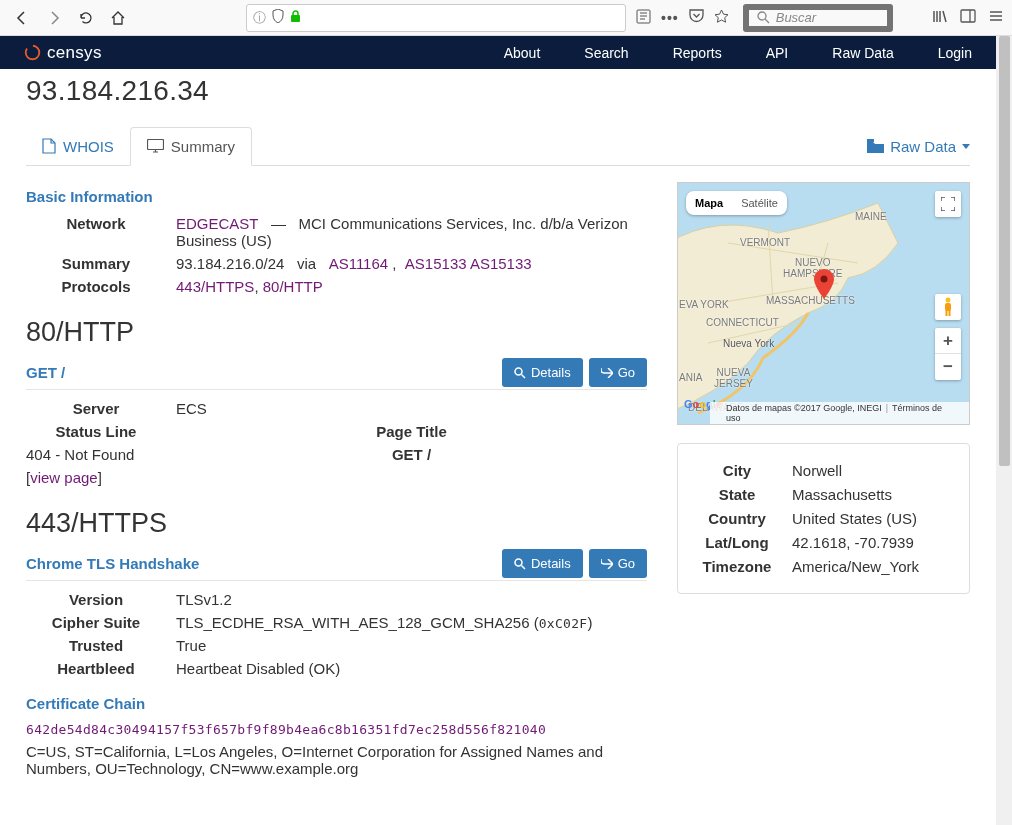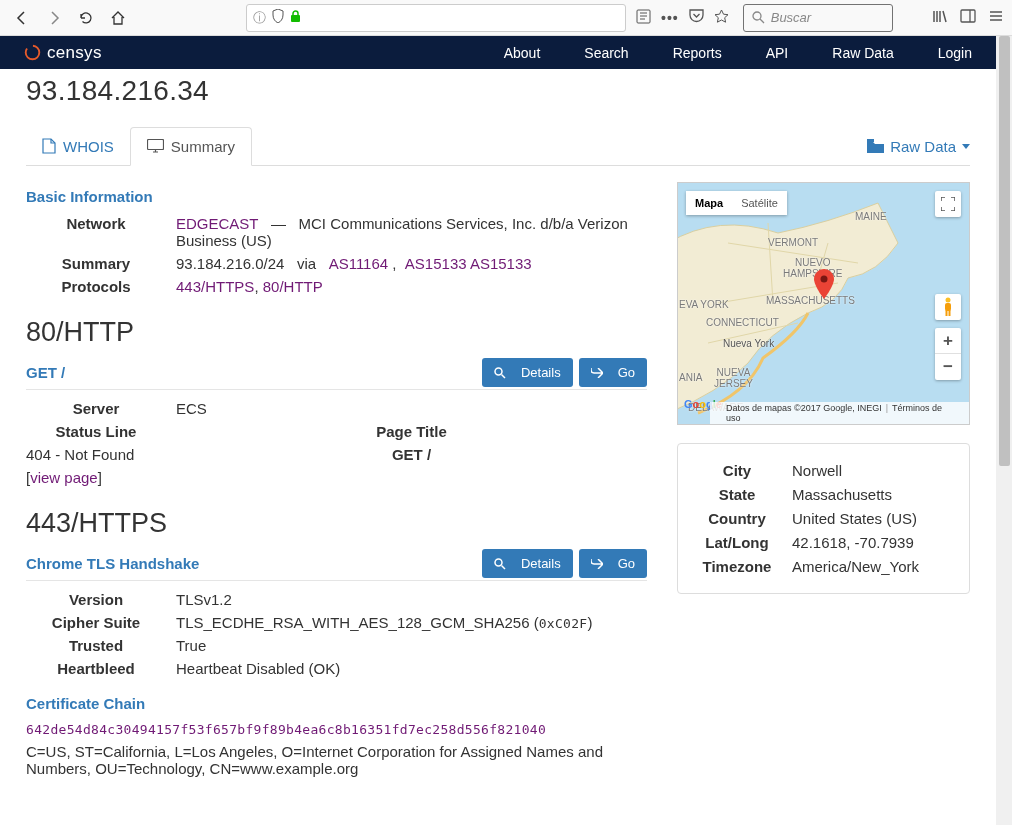--- a/index.html
+++ b/index.html
@@ -7,21 +7,21 @@
 a { color:#701a75; text-decoration:none; }
 .browser-chrome { height:36px; background:#f9f9f9; border-bottom:1px solid #ddd; display:flex; align-items:center; padding:0 8px; gap:4px; }
 .nav-btn { width:28px; height:28px; display:flex; align-items:center; justify-content:center; color:#888; border-radius:4px; }
 .nav-btn.active { color:#333; }
 .addr-wrap { flex:0 0 380px; display:flex; align-items:center; height:28px; border:1px solid #ccc; border-radius:3px; background:#fff; margin-left:110px; padding:0 6px; gap:6px; font-size:13px; }
 .addr-wrap .lock { color:#12bc00; }
 .addr-url { flex:1; overflow:hidden; white-space:nowrap; }
 .addr-url .secure { color:#12bc00; }
 .addr-url .path { color:#555; }
 .end-icons { display:flex; align-items:center; gap:10px; margin-left:6px; color:#555; }
-.search-box { width:150px; height:28px; border:1px solid #737373; border-radius:3px; display:flex; align-items:center; padding:0 8px; color:#888; font-size:13px; gap:6px; font-style:italic; margin-left:10px; }
+.search-box { width:150px; height:28px; border:6px solid #737373; border-radius:3px; display:flex; align-items:center; padding:0 8px; color:#888; font-size:13px; gap:6px; font-style:italic; margin-left:10px; }
 .right-toolbar { margin-left:auto; display:flex; gap:12px; color:#555; align-items:center; }
 .content-frame { position:relative; height:789px; }
 .scroll-track { position:absolute; right:0; top:0; width:16px; height:100%; background:#f0f0f0; }
 .scroll-thumb { position:absolute; right:2px; width:11px; background:#c0c0c0; border-radius:2px; }
 .topbar { height:33px; background:#0b1c3d; display:flex; align-items:center; padding:0 24px; color:#fff; }
 .brand { display:flex; align-items:center; gap:6px; font-size:17px; font-weight:300; letter-spacing:0.3px; }
 .brand-icon { width:17px; height:17px; }
 .topnav { margin-left:auto; display:flex; gap:44px; font-size:14px; }
 .topnav span { color:#fff; }
 .page { padding:0 26px 40px 26px; }
@@ -34,23 +34,23 @@
 .tab.active { border:1px solid #ddd; border-bottom:1px solid #fff; border-radius:4px 4px 0 0; margin-bottom:-1px; color:#555; background:#fff; }
 .tabbar .spacer { flex:1; }
 .rawdata { color:#337ab7; display:flex; align-items:center; gap:6px; padding:8px 0; font-size:15px; }
 .section-title { color:#337ab7; font-weight:600; font-size:15px; margin:6px 0 10px; }
 .hproto { font-size:27px; font-weight:400; color:#333; margin:22px 0 10px; }
 .dl { display:grid; grid-template-columns:140px 1fr; row-gap:6px; column-gap:10px; font-size:15px; }
 .dl dt { text-align:center; font-weight:700; color:#333; }
 .dl dd { color:#333; }
 .subhead { display:flex; align-items:center; justify-content:space-between; border-bottom:1px solid #e5e5e5; padding-bottom:2px; margin-bottom:10px; }
 .btn-group { display:flex; gap:6px; }
-.btn { background:#337ab7; color:#fff; border:none; border-radius:3px; padding:7px 12px; font-size:13px; display:flex; align-items:center; gap:15px; cursor:pointer; }
+.btn { background:#337ab7; color:#fff; border:none; border-radius:3px; padding:7px 12px; font-size:13px; display:flex; align-items:center; gap:5px; cursor:pointer; }
 .map-box { width:293px; height:243px; border:1px solid #ccc; position:relative; background:linear-gradient(135deg,#b9dff5 0%,#b9dff5 55%,#efe9c9 55%,#efe9c9 100%); overflow:hidden; font-size:11px; }
-.map-tabs { position:absolute; top:8px; left:8px; display:flex; background:#fff; border-radius:0; box-shadow:0 1px 3px rgba(0,0,0,0.3);text-align:right; }
+.map-tabs { position:absolute; top:8px; left:8px; display:flex; background:#fff; border-radius:8px; box-shadow:0 1px 3px rgba(0,0,0,0.3);text-align:right; }
 .map-tabs span { padding:6px 9px; font-size:11px; color:#555; }
 .map-tabs span.on { font-weight:600; color:#000; }
 .map-fs { position:absolute; top:8px; right:8px; width:26px; height:26px; background:#fff; border-radius:2px; box-shadow:0 1px 3px rgba(0,0,0,0.3); display:flex; align-items:center; justify-content:center; color:#555; }
 .map-peg { position:absolute; bottom:104px; right:8px; width:26px; height:26px; background:#fff; border-radius:2px; box-shadow:0 1px 3px rgba(0,0,0,0.3); display:flex; align-items:center; justify-content:center; }
 .map-zoom { position:absolute; bottom:44px; right:8px; width:26px; background:#fff; border-radius:2px; box-shadow:0 1px 3px rgba(0,0,0,0.3); }
 .map-zoom div { height:26px; display:flex; align-items:center; justify-content:center; color:#555; font-size:17px; font-weight:600; }
 .map-zoom div:first-child { border-bottom:1px solid #e0e0e0; }
 .map-label { position:absolute; font-size:10px; color:#7a7a7a; font-weight:500; text-shadow:0 0 2px #fff; white-space:nowrap; }
 .map-attr { position:absolute; bottom:0; right:0; background:rgba(255,255,255,0.8); font-size:9px; padding:1px 16px; color:#333;margin-left:32px; }
 .map-attr .sep { margin:0 4px; color:#999; }
@@ -266,21 +266,21 @@
       <div class="rightcol">
         <div class="map-box">
 
           <svg width="293" height="243" viewBox="0 0 293 243" style="position:absolute;inset:0">
             <rect width="293" height="243" fill="#b8ddf1"></rect>
             <path d="M -10 60 Q 40 30 100 50 Q 150 40 200 20 L 220 60 Q 200 90 170 95 Q 160 120 130 130 Q 90 150 70 180 Q 40 210 -10 230 Z" fill="#f2ecd4" stroke="#d9cfa0" stroke-width="1"></path>
             <path d="M 90 40 L 95 120 M 50 60 L 180 80 M 40 120 L 160 100 M 30 160 L 120 140 M 140 95 L 150 60" stroke="#e0d6a8" stroke-width="1" fill="none"></path>
             <path d="M 20 230 Q 70 210 85 175 Q 120 150 130 130" stroke="#f0c56a" stroke-width="3" fill="none"></path>
           </svg>
           <div class="map-label" style="top:28px;left:177px">MAINE</div>
-          <div class="map-label" style="top:54px;left:90px">VERMONT</div>
+          <div class="map-label" style="top:54px;left:62px">VERMONT</div>
           <div class="map-label" style="top:74px;left:105px;white-space:pre;text-align:center">NUEVO
 HAMPSHIRE</div>
           <div class="map-label" style="top:112px;left:88px">MASSACHUSETTS</div>
           <div class="map-label" style="top:116px;left:1px">EVA YORK</div>
           <div class="map-label" style="top:134px;left:28px">CONNECTICUT</div>
           <div class="map-label" style="top:155px;left:45px;color:#555">Nueva York</div>
           <div class="map-label" style="top:184px;left:36px;white-space:pre;text-align:center">NUEVA
 JERSEY</div>
           <div class="map-label" style="top:189px;left:1px">ANIA</div>
           <div class="map-label" style="top:219px;left:10px">DELAWARE</div>

